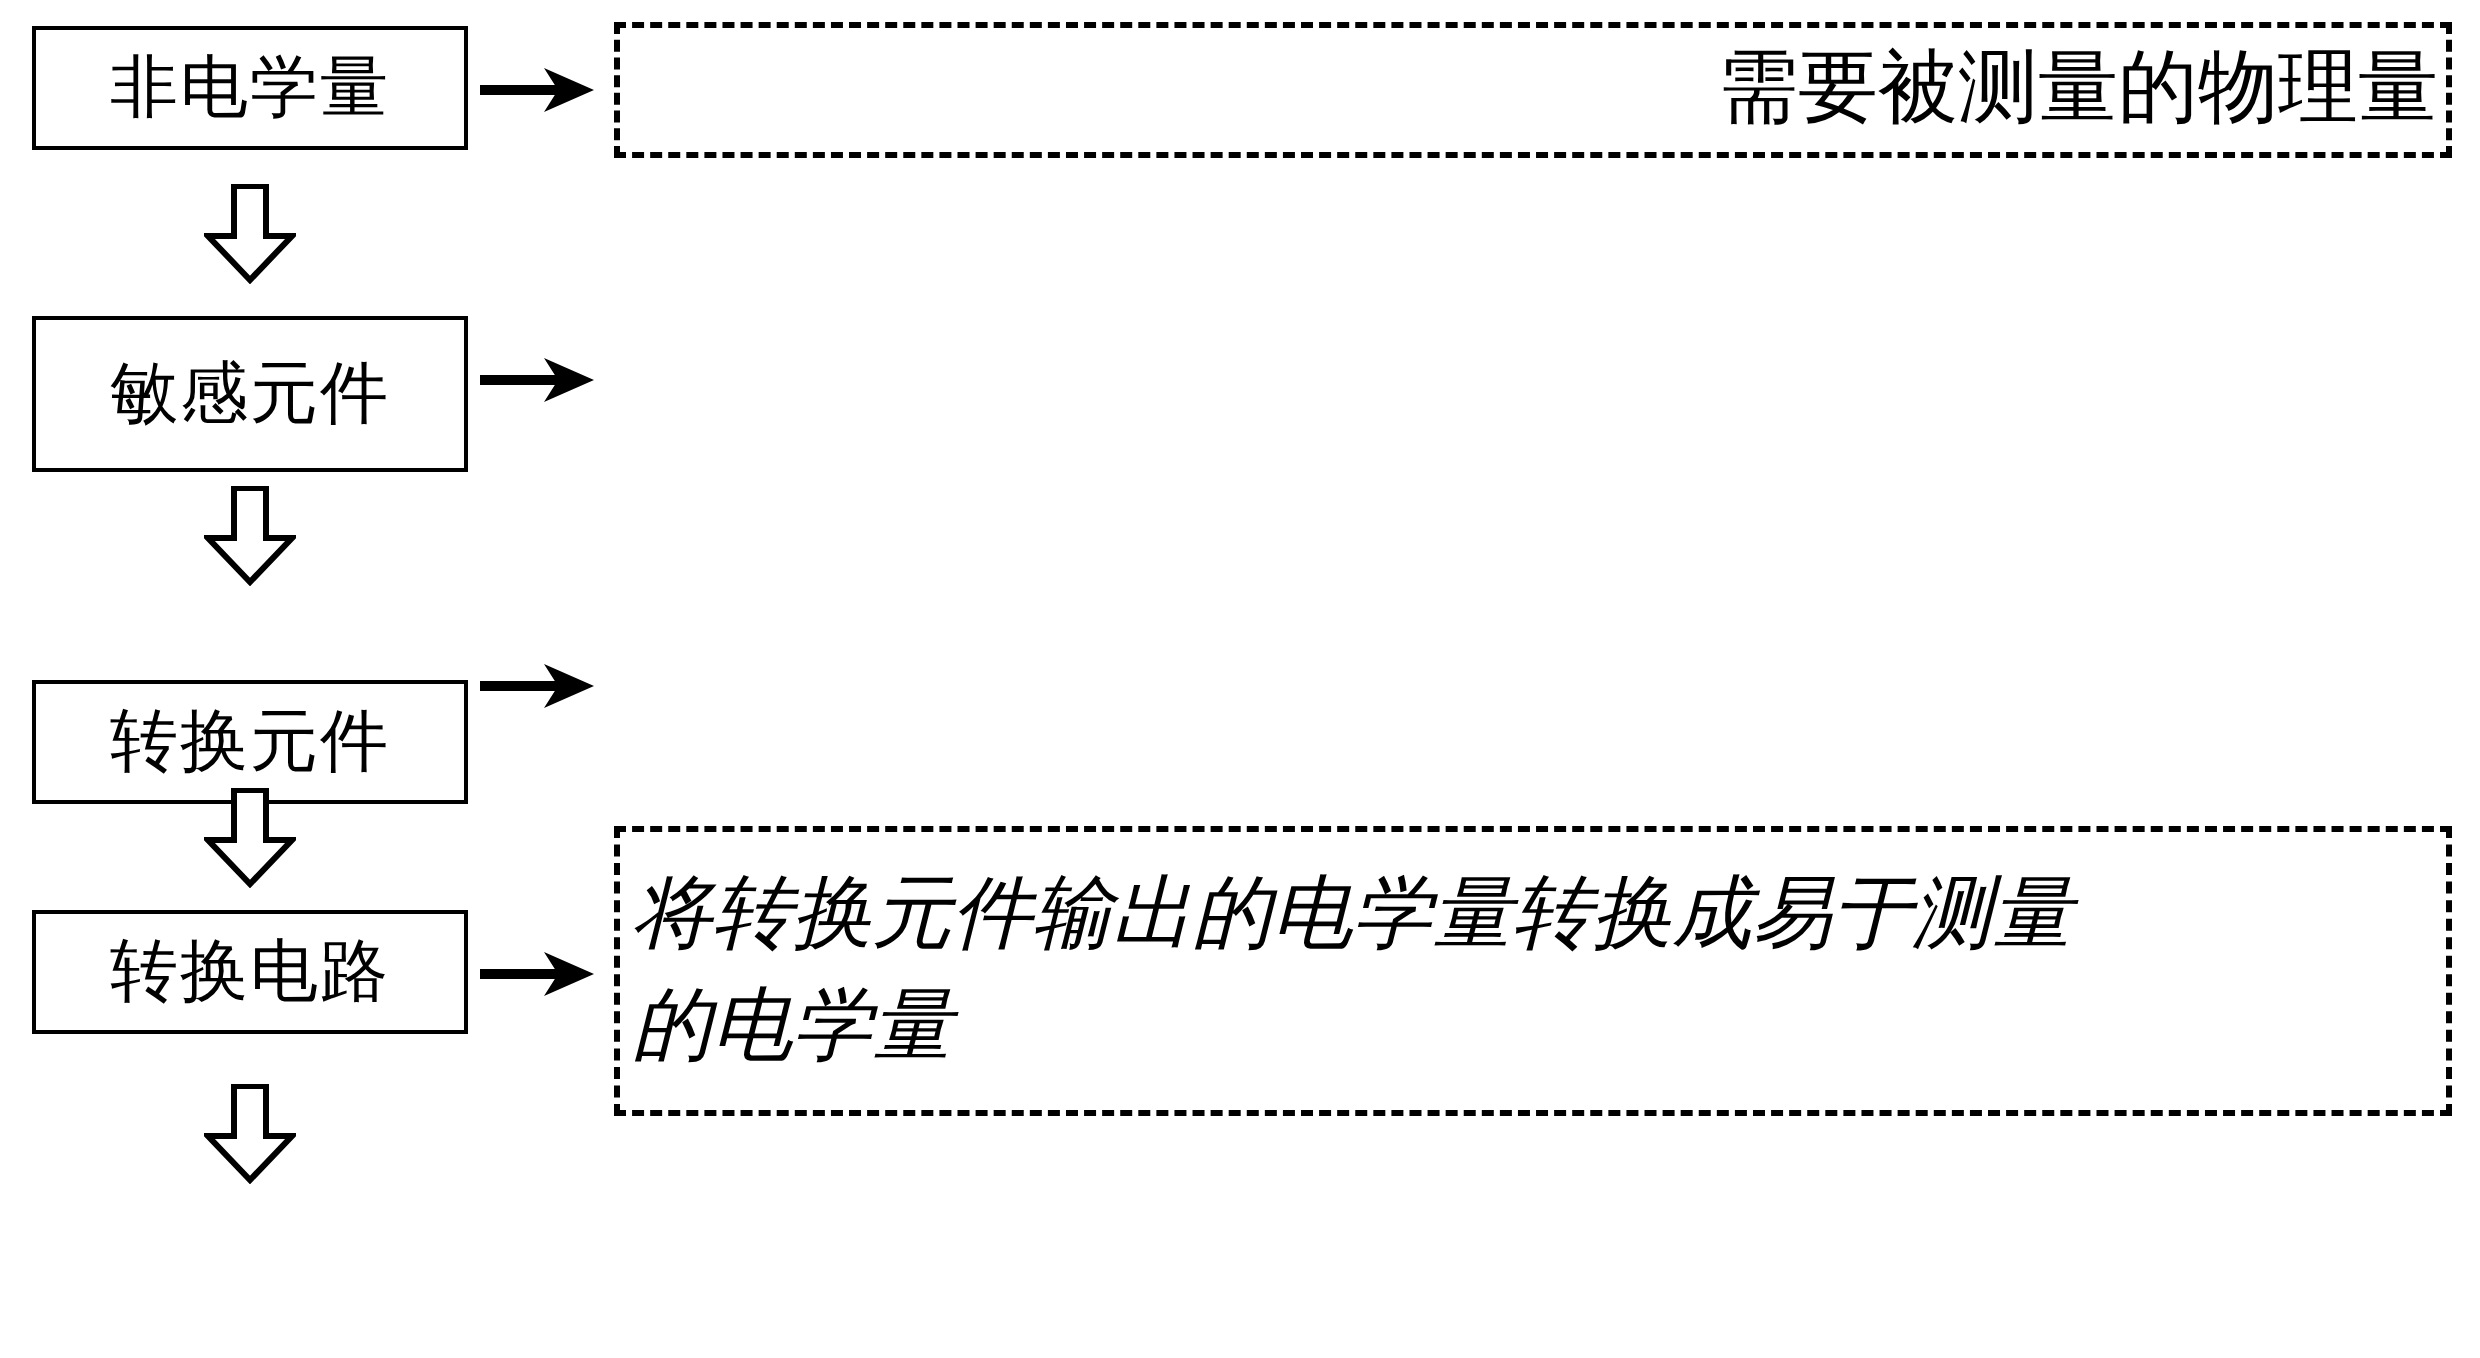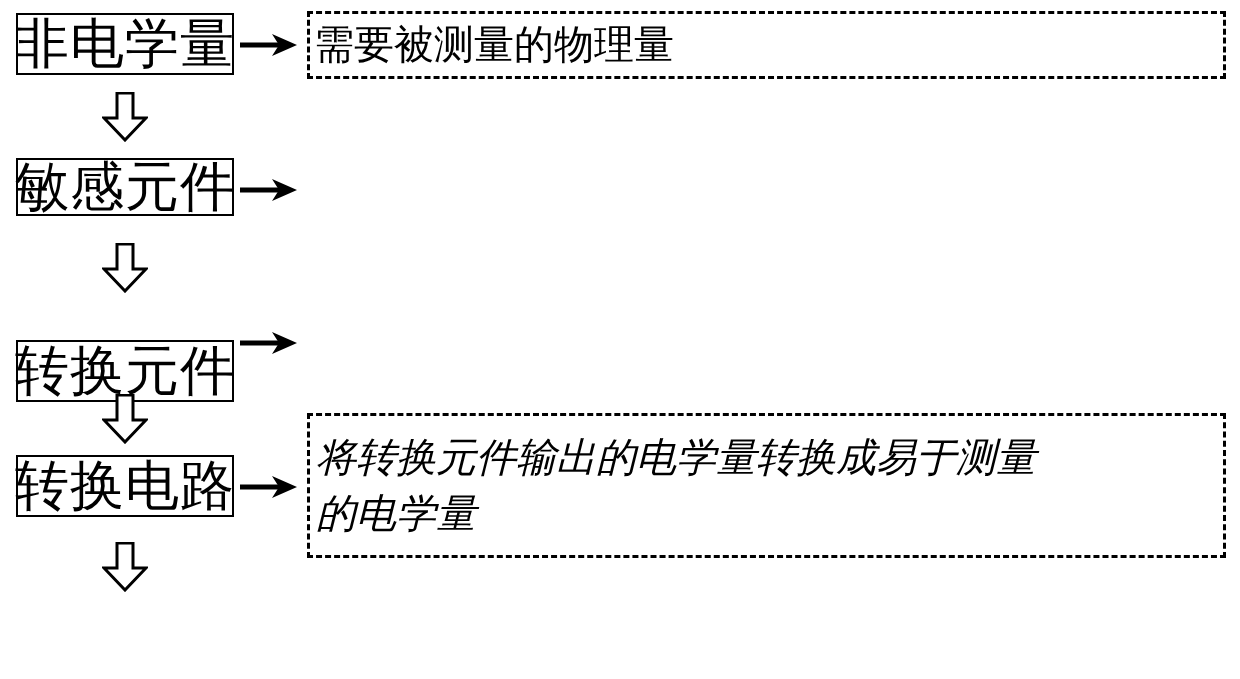--- a/index.html
+++ b/index.html
@@ -25,37 +25,37 @@
   .node-box {
     position: absolute;
     box-sizing: border-box;
     border: 2px solid #000000;
     background: #ffffff;
     display: flex;
     align-items: center;
     justify-content: center;
   }
   .node-label {
-    font-size: 54px;
+    font-size: 34px;
     line-height: 1;
     letter-spacing: 1px;
     white-space: nowrap;
     font-weight: 400;
   }
 
   
   .desc-box {
     position: absolute;
     box-sizing: border-box;
     border: 3px dashed #000000;
     background: #ffffff;
     display: flex;
     align-items: center;
   }
-  .desc-box.center { justify-content: flex-start; }
+  .desc-box.center { justify-content: flex-end; }
   .desc-box.left   { justify-content: flex-start; }
   .desc-text {
     font-size: 40px;
     line-height: 1.38;
     padding: 0 4px;
     white-space: pre-line;
     letter-spacing: 0px;
   }
   .desc-box.left .desc-text { padding-left: 6px; }
 
@@ -94,21 +94,21 @@
   <div class="desc-box center" style="left:307px; top:11px; width:919px; height:68px;">
     <span class="desc-text">需要被测量的物理量</span>
   </div>
 
   <div class="arrow-down" style="left:102px; top:92px;">
     <svg width="46" height="50" viewBox="0 0 46 50">
       <path d="M15 1 L31 1 L31 26 L44 26 L23 48 L2 26 L15 26 Z" fill="#ffffff" stroke="#000000" stroke-width="3" stroke-linejoin="miter"></path>
     </svg>
   </div>
 
-  <div class="node-box" style="left:16px; top:158px; width:218px; height:58px;">
+  <div class="node-box" style="left:16px; top:158px; width:218px; height:78px;">
     <span class="node-label">敏感元件</span>
   </div>
 
   <div class="arrow-right" style="left:240px; top:176px;">
     <svg width="58" height="28" viewBox="0 0 58 28">
       <path d="M0 14 L40 14" stroke="#000" stroke-width="5" fill="none"></path>
       <path d="M32 3 L57 14 L32 25 L39 14 Z" fill="#000"></path>
     </svg>
   </div>
 

